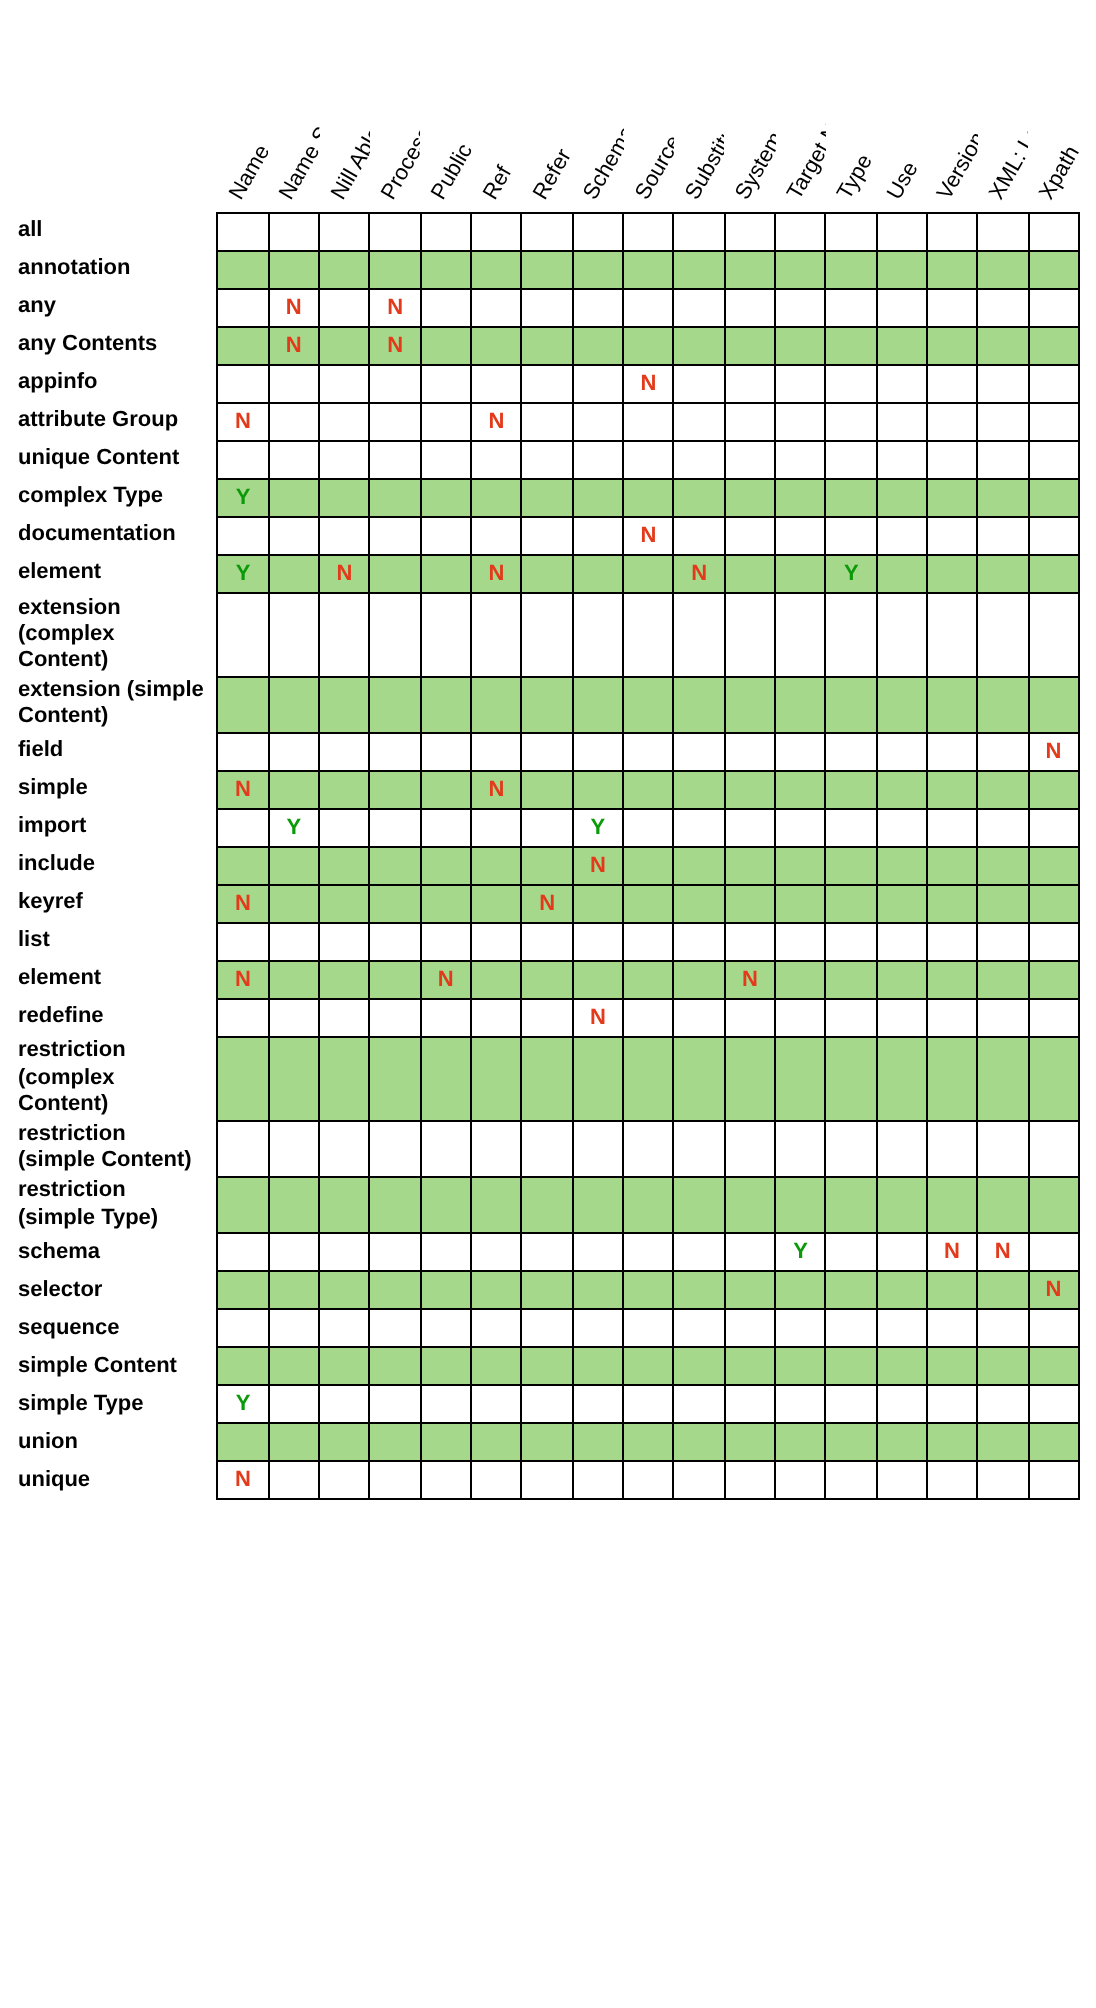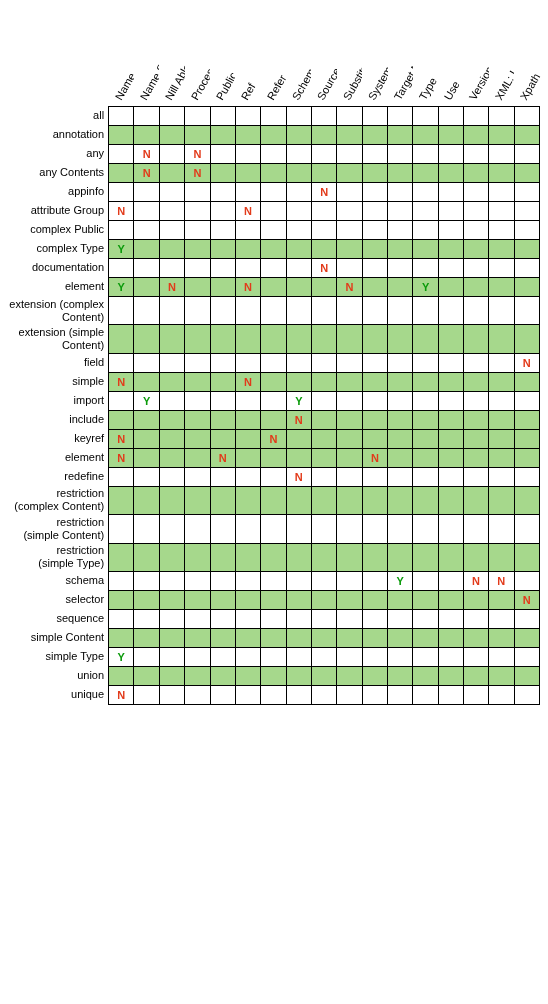--- a/index.html
+++ b/index.html
@@ -9,22 +9,22 @@
     color: #000;
     margin: 0;
     padding: 8px;
   }
   table {
     border-collapse: collapse;
     table-layout: fixed;
   }
   th.rowhead {
     width: 96px;
-    text-align: right;
-    font-weight: normal;
+    text-align: left;
+    font-weight: bold;
     padding-right: 4px;
     vertical-align: middle;
     border: none;
     background: #fff;
     line-height: 1.2;
   }
   td {
     width: 25px;
     height: 18px;
     border: 1px solid #000;
@@ -233,21 +233,21 @@
         <td></td>
         <td></td>
         <td></td>
         <td></td>
         <td></td>
         <td></td>
         <td></td>
         <td></td>
       </tr>
       <tr>
-        <th class="rowhead">complex Public</th>
+        <th class="rowhead">unique Content</th>
         <td></td>
         <td></td>
         <td></td>
         <td></td>
         <td></td>
         <td></td>
         <td></td>
         <td></td>
         <td></td>
         <td></td>
@@ -441,20 +441,40 @@
       </tr>
       <tr class="alt">
         <th class="rowhead">keyref</th>
         <td class="N">N</td>
         <td></td>
         <td></td>
         <td></td>
         <td></td>
         <td></td>
         <td class="N">N</td>
+        <td></td>
+        <td></td>
+        <td></td>
+        <td></td>
+        <td></td>
+        <td></td>
+        <td></td>
+        <td></td>
+        <td></td>
+        <td></td>
+      </tr>
+      <tr>
+        <th class="rowhead">list</th>
+        <td></td>
+        <td></td>
+        <td></td>
+        <td></td>
+        <td></td>
+        <td></td>
+        <td></td>
         <td></td>
         <td></td>
         <td></td>
         <td></td>
         <td></td>
         <td></td>
         <td></td>
         <td></td>
         <td></td>
         <td></td>

